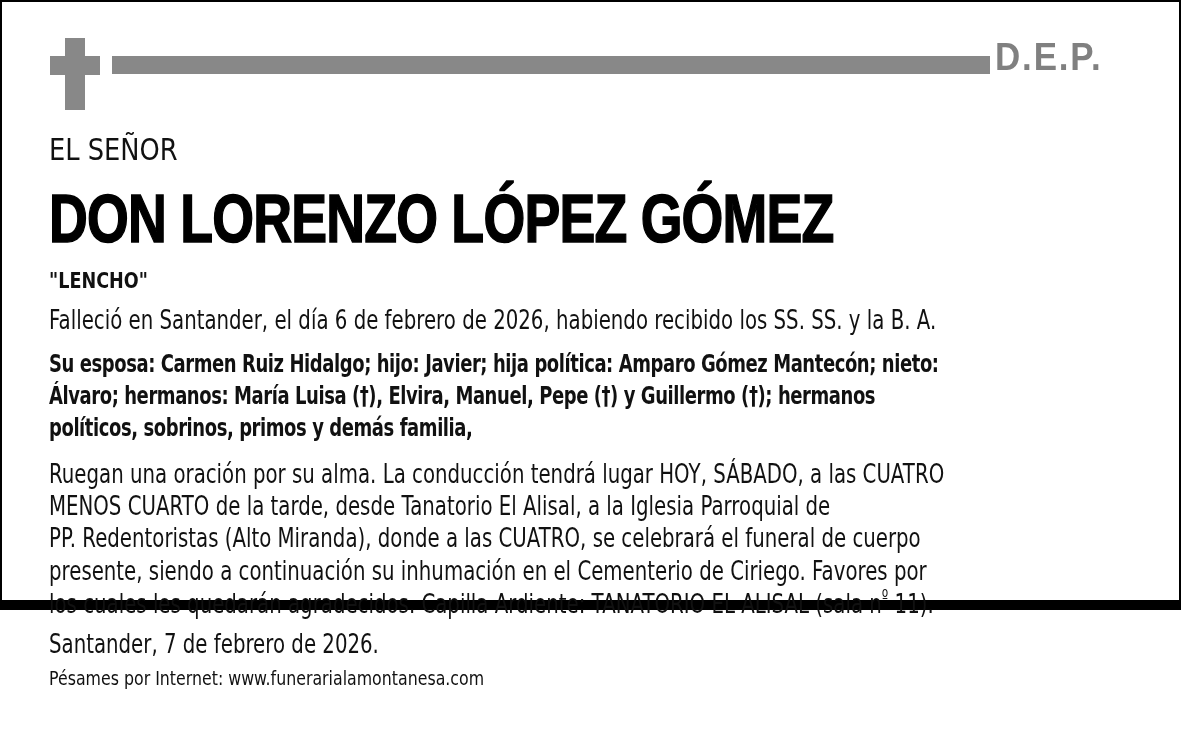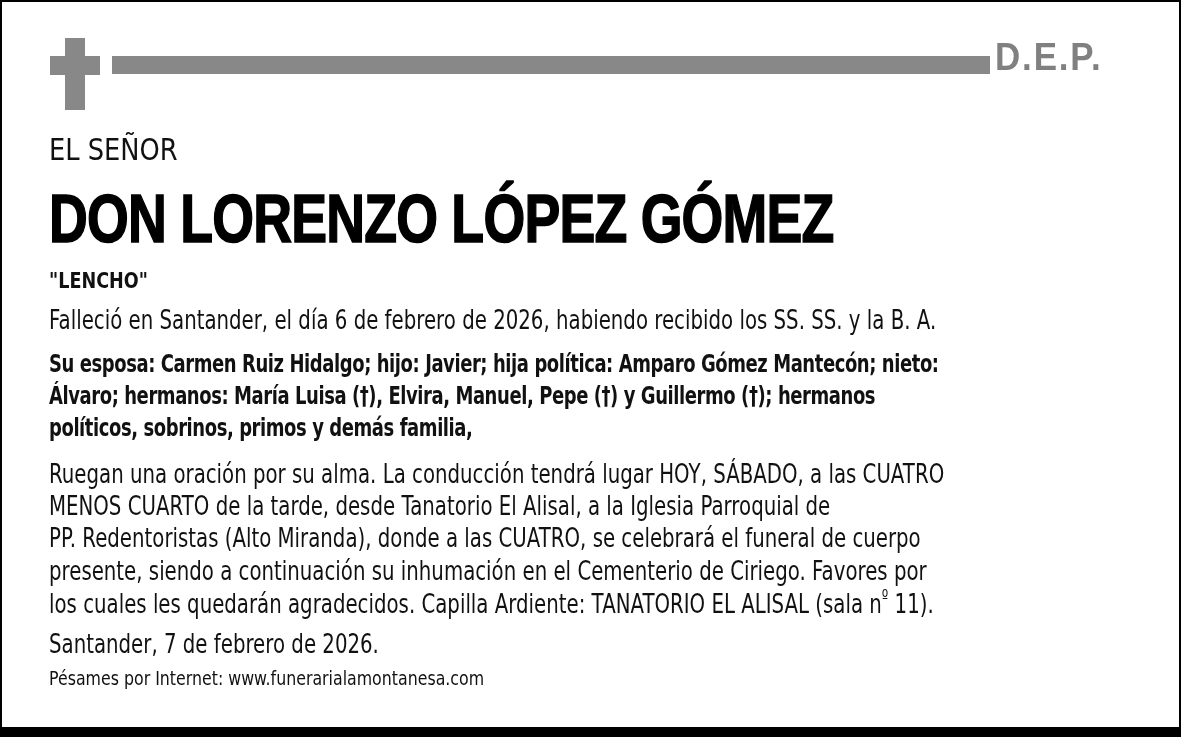--- a/index.html
+++ b/index.html
@@ -11,21 +11,21 @@
       width: 1181px;
       height: 737px;
       overflow: hidden;
       position: relative;
       font-family: "Liberation Sans Narrow", "Liberation Sans", sans-serif;
       color: #111111;
     }
     .frame {
       position: absolute;
       left: 0; top: 0;
-      width: 1181px; height: 737px;
+      width: 1181px; height: 610px;
       box-sizing: border-box;
       border-top: 2px solid #000;
       border-left: 2px solid #000;
       border-right: 2px solid #000;
       border-bottom: 10px solid #000;
       background: #fff;
     }
     .cross-v {
       position: absolute;
       left: 63px; top: 36px;

